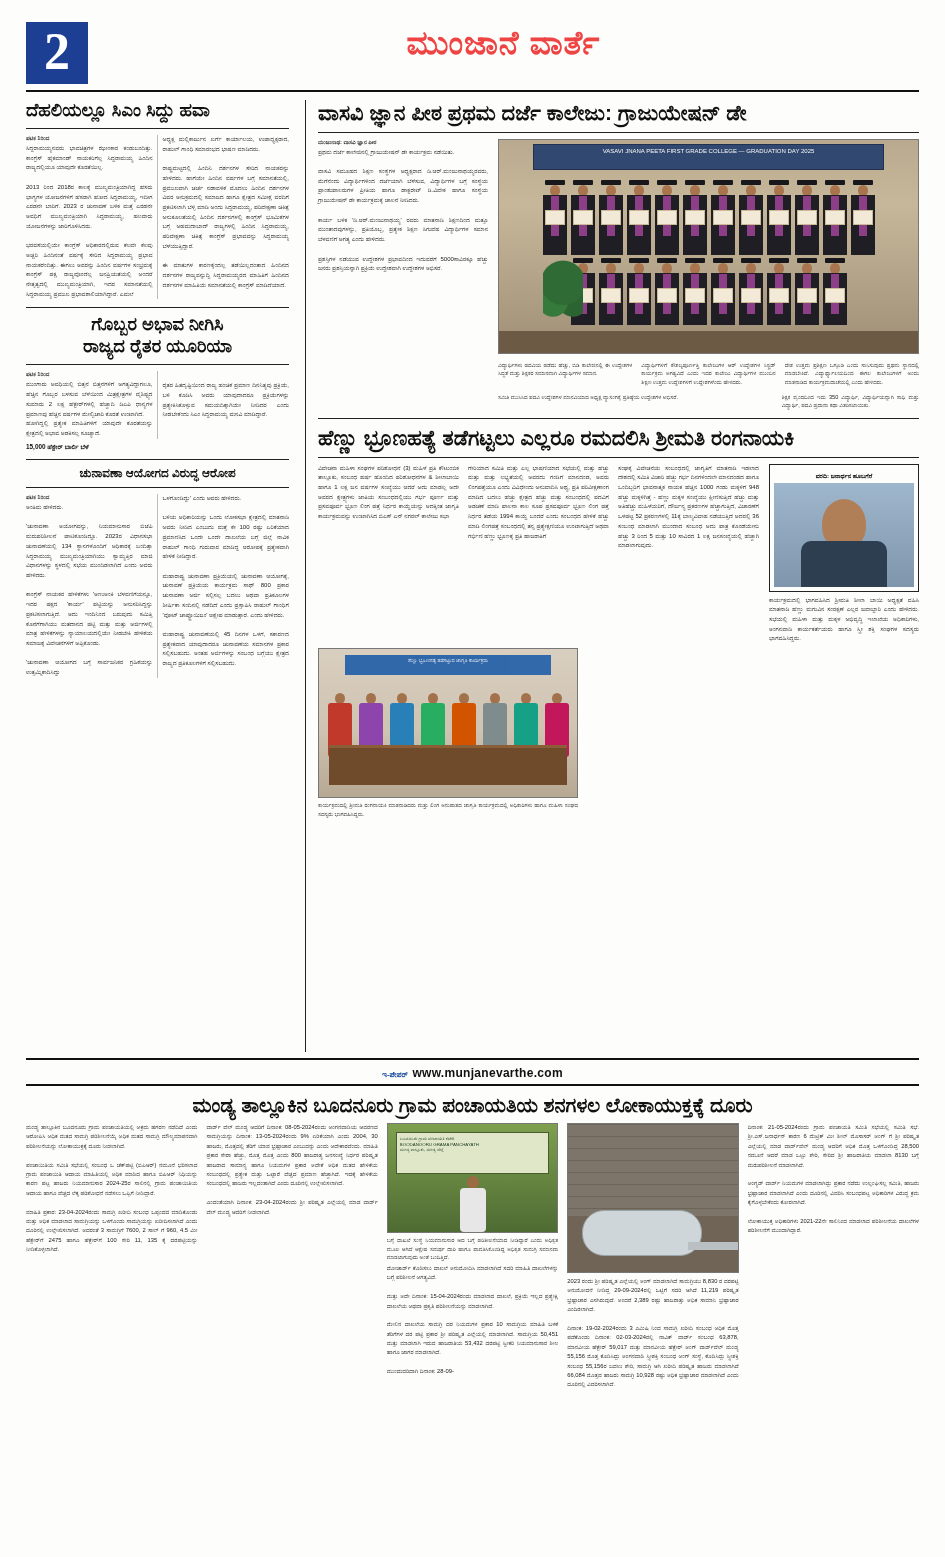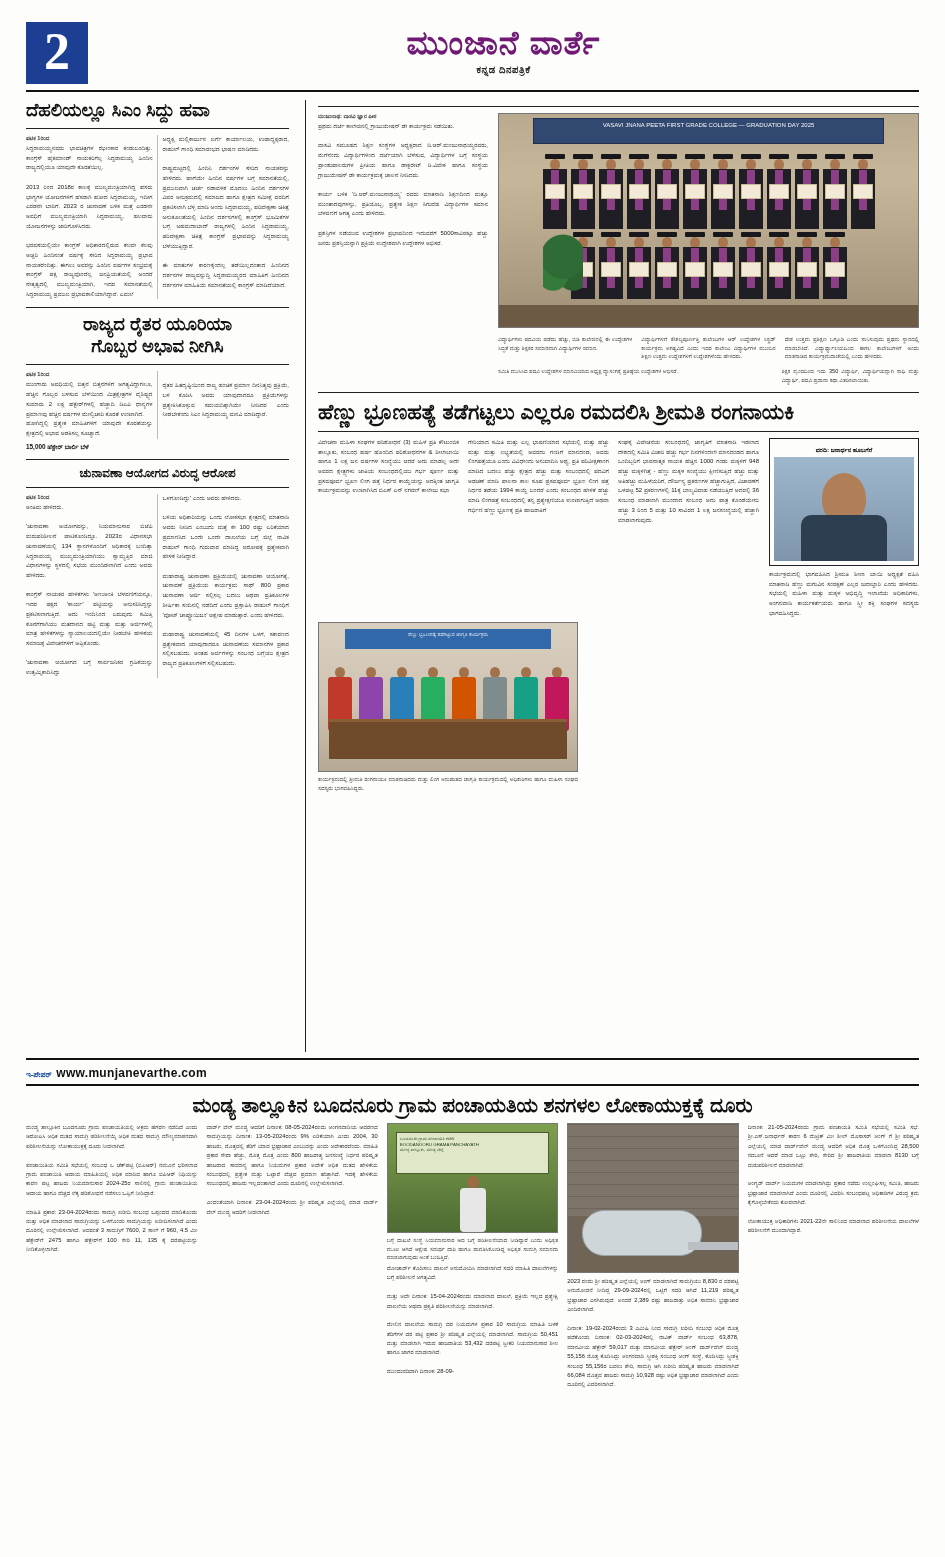--- a/index.html
+++ b/index.html
@@ -37,21 +37,21 @@
     font-family: "Liberation Serif", serif;
   }
   .masthead-center {
     flex: 1;
     text-align: center;
     padding-top: 2px;
   }
   .paper-name {
     font-size: 33px;
     font-weight: bold;
-    color: #701a75;
+    color: #ef4444;
     letter-spacing: 1px;
     font-family: "Liberation Sans", sans-serif;
   }
   .paper-sub {
     font-size: 10px;
     font-weight: bold;
     color: #222;
     letter-spacing: 0.5px;
     margin-top: 1px;
   }
@@ -239,20 +239,21 @@
     width: 86px; height: 46px; background: #2c3e50; border-radius: 10px 10px 0 0;
   }
   .portrait-name {
     font-size: 6.2px; font-weight: bold; text-align: center; margin-top: 3px;
   }
 
   
   .epaper-bar {
     border-top: 2px solid #111;
     border-bottom: 2px solid #111;
+    text-align: center;
     padding: 3px 0;
     margin-top: 6px;
   }
   .epaper-bar .lbl { font-size: 7.5px; color: #15489c; font-weight: bold; }
   .epaper-bar .url { font-size: 12px; font-weight: bold; color: #111; letter-spacing: .3px; }
 
   
   .bottom-head {
     font-size: 20px; font-weight: bold; text-align: center; color: #111;
     margin: 8px 0 6px 0;
@@ -293,21 +294,20 @@
 </style>
 </head>
 <body>
 
 <div class="page">
 
   <div class="masthead">
     <div class="pagenum">2</div>
     <div class="masthead-center">
       <div class="paper-name">ಮುಂಜಾನೆ ವಾರ್ತೆ</div>
-      <div class="paper-sub">ಕನ್ನಡ ದಿನಪತ್ರಿಕೆ</div>
     </div>
   </div>
 
   <div class="main">
 
     <div class="col-left">
 
       <div class="story-block">
         <div class="hl mid">ದೆಹಲಿಯಲ್ಲೂ ಸಿಎಂ ಸಿದ್ದು ಹವಾ</div>
         <div class="rule"></div>
@@ -321,22 +321,22 @@
           <div class="body-text" style="white-space:pre-line">ಅಧ್ಯಕ್ಷ ಮಲ್ಲಿಕಾರ್ಜುನ ಖರ್ಗೆ ಕಾರ್ಯಾಲಯ, ಉಪಾಧ್ಯಕ್ಷರಾದ, ರಾಹುಲ್ ಗಾಂಧಿ ಸಮಾರಂಭದ ಭಾಷಣ ಮಾಡಿದರು.
 
 ರಾಷ್ಟ್ರಮಟ್ಟದಲ್ಲಿ ಹಿಂದಿನಿ ದರ್ಶನಗಳ ಸೇರಿದ ನಾಯಕರನ್ನು ಹೇಳಿದರು. ಹಾಗೆಯೇ ಹಿಂದಿನ ವರ್ಷಗಳ ಬಗ್ಗೆ ಸಮಾನತೆಯಲ್ಲಿ, ಪ್ರಮುಖವಾಗಿ ಚರ್ಚೆ ನಡಾವಳಿಕೆ ಮೊದಲು ಹಿಂದಿನ ದರ್ಶನಗಳ ವಿವರ ಅನುಕ್ರಮದಲ್ಲಿ ಸಮಾಜದ ಹಾಗೂ ಕ್ಷೇತ್ರದ ಸಮೀಕ್ಷೆ ವರದಿಗೆ ಪ್ರಕಟಿಸಲಾಗಿ ಬೆಳ್ಳಿ ಮಾಡಿ ಅಂದು ಸಿದ್ದರಾಮಯ್ಯ, ಪರಿವೇಕ್ಷಣಾ ಚಿಕಿತ್ಸೆ ಅನುಕೂಲತೆಯಲ್ಲಿ ಹಿಂದಿನ ದರ್ಶನಗಳಲ್ಲಿ ಕಾಂಗ್ರೆಸ್ ಭೂಮಿಕೆಗಳ ಬಗ್ಗೆ ಅಹಮದಾಬಾದ್ ರಾಜ್ಯಗಳಲ್ಲಿ ಹಿಂದಿನ ಸಿದ್ದರಾಮಯ್ಯ, ಪರಿವೇಕ್ಷಣಾ ಚಿಕಿತ್ಸೆ ಕಾಂಗ್ರೆಸ್ ಪ್ರಭಾವವನ್ನು ಸಿದ್ದರಾಮಯ್ಯ ಬೆಳೆಯುತ್ತಿದ್ದಾರೆ.
 
 ಈ ಮಾತುಗಳ ಕಾರಣಕ್ಕೆಂದಲ್ಲ ತಡೆಯಿಲ್ಲದಂತಾದ ಹಿಂದಿನದ ದರ್ಶನಗಳ ರಾಜ್ಯವನ್ನುದ್ದಿ ಸಿದ್ದರಾಮಯ್ಯರದ ಮಾಹಿತಿಗೆ ಹಿಂದಿನದ ದರ್ಶನಗಳ ಮಾಹಿತಿಯೆ ಸಮಾನತೆಯಲ್ಲಿ ಕಾಂಗ್ರೆಸ್ ಮಾಡಿದೆಯಾದೆ.</div>
         </div>
       </div>
 
       <div class="story-block">
         <div class="rule"></div>
+        <div class="hl mid" style="text-align:center">ಗೊಬ್ಬರ ಅಭಾವ ನೀಗಿಸಿ</div>
         <div class="hl mid" style="text-align:center">ರಾಜ್ಯದ ರೈತರ ಯೂರಿಯಾ</div>
-        <div class="hl mid" style="text-align:center">ಗೊಬ್ಬರ ಅಭಾವ ನೀಗಿಸಿ</div>
         <div class="rule"></div>
         <div class="twocol">
           <div class="kicker">ಪಟಿಕ 1ರಿಂದ</div>
           <div class="body-text" style="white-space:pre-line">ಮುಂಗಾರು ಅವಧಿಯಲ್ಲಿ ಬಿತ್ತನೆ ಬಿತ್ತನೆಗಳಿಗೆ ಅಗತ್ಯವಿದ್ದಾಗಲೂ, ಹೆಚ್ಚಿನ ಗೊಬ್ಬರ ಬಳಸುವ ಬೆಳೆಯಿಂದ ಮಿತ್ರಕ್ಷೇತ್ರಗಳ ವೈಶಿಷ್ಟ್ಯದ ಸುಮಾರು 2 ಲಕ್ಷ ಹೆಕ್ಟೇರ್‌ಗಳಲ್ಲಿ ಹೆಚ್ಚಾದಿ ಡಿಎಪಿ ಧಾನ್ಯಗಳ ಪ್ರಮಾಣವು ಹೆಚ್ಚಿನ ವರ್ಷಗಳ ಮೇಲ್ವಿಚಾರಿ ಕೊರತೆ ಉಂಟಾಗಿದೆ.</div>
           <div class="body-text" style="white-space:pre-line">ಹೋಗಿದ್ದಲ್ಲಿ ಪ್ರತ್ಯೇಕ ಮಾಹಿತಿಗಳಿಗೆ ಯಾವುದೇ ಕೊರತೆಯನ್ನು ಕ್ಷೇತ್ರದಲ್ಲಿ ಅಭಾವ ಅಡಕಿಸಲ್ಲ ಸೂಚ್ಯಾದೆ.
 
 ರೈತರ ಹಿತದೃಷ್ಟಿಯಿಂದ ರಾಜ್ಯ ಹಂಚಿಕೆ ಪ್ರಮಾಣ ದಿನನಿತ್ಯವು ಪ್ರಕ್ರಿಯೆ, ಬಳಿ ಕೊಡಿಸಿ ಅವರು ಯಾವುದಾದರೂ ಪ್ರಕ್ರಿಯೆಗಳನ್ನು ಪ್ರತ್ಯೇಕಿಸಿಕೊಳ್ಳುವ ಸಮಯದಿಕ್ಕಾಗಿಯೇ ನೀಡಿದರ ಎಂದು ನೀಡಬೇಕೆಂದು ಸಿಎಂ ಸಿದ್ದರಾಮಯ್ಯ ಮನವಿ ಮಾಡಿದ್ದಾರೆ.</div>
         </div>
         <div class="highlight">15,000 ಹೆಕ್ಟೇರ್ ಬಾರ್ಲಿ ಬೆಳೆ</div>
       </div>
@@ -361,20 +361,21 @@
 ಮಹಾರಾಷ್ಟ್ರ ಚುನಾವಣಾ ಪ್ರಕ್ರಿಯೆಯಲ್ಲಿ ಚುನಾವಣಾ ಆಯೋಗಕ್ಕೆ, ಚುನಾವಣೆ ಪ್ರಕ್ರಿಯೆಯ ಕಾರ್ಯಕ್ರಮ ಸಾಥ್ 800 ಪ್ರಕಾರ ಚುನಾವಣಾ ಅರ್ಜಿ ಸಲ್ಲಿಸಲ್ಲ ಬದಲು ಅಥವಾ ಪ್ರತಿಕೂಲಗಳ ಶೀರ್ಷಿಕಾ ಸಂದಿನಲ್ಲಿ ನಡೆದಿದೆ ಎಂದು ಪ್ರಸ್ತಾಪಿಸಿ ರಾಹುಲ್ ಗಾಂಧಿಗೆ 'ವೋಟ್ ಚಾಪ್ಟ್ರೊಯಿಜಂ' ಆಕ್ಷೇಪ ಮಾಡುತ್ತಾರೆ. ಎಂದು ಹೇಳಿದರು.
 
 ಮಹಾರಾಷ್ಟ್ರ ಚುನಾವಣೆಯಲ್ಲಿ 45 ದಿನಗಳ ಒಳಗೆ, ಸಕಾರಣದ ಪ್ರತ್ಯೇಕವಾದ ಯಾವುದಾದರೂ ಚುನಾವಣೆಯ ಸಮಾನಗಳ ಪ್ರಕಾರ ಸಲ್ಲಿಸಬಹುದು. ಅಂತಹ ಅರ್ಜಿಗಳನ್ನು ಸಂಬಂಧ ಬಗ್ಗೆಯು ಕ್ಷೇತ್ರದ ರಾಜ್ಯದ ಪ್ರತಿಕೂಲಗಳಿಗೆ ಸಲ್ಲಿಸಬಹುದು.</div>
         </div>
       </div>
     </div>
 
     <div class="col-right">
 
       <div class="story-block">
+        <div class="hl big">ವಾಸವಿ ಜ್ಞಾನ ಪೀಠ ಪ್ರಥಮ ದರ್ಜೆ ಕಾಲೇಜು: ಗ್ರಾಜುಯೇಷನ್ ಡೇ</div>
         <div class="rule"></div>
 
         <div style="display:flex; gap:10px;">
           <div style="width:170px;">
             <div class="kicker">ಮಂಜುನಾಥ: ವಾಸವಿ ಜ್ಞಾನ ಪೀಠ</div>
             <div class="body-text" style="white-space:pre-line">ಪ್ರಥಮ ದರ್ಜೆ ಕಾಲೇಜಿನಲ್ಲಿ ಗ್ರಾಜುಯೇಷನ್ ಡೇ ಕಾರ್ಯಕ್ರಮ ನಡೆಯಿತು.
 
 ವಾಸವಿ ಸಮೂಹದ ಶಿಕ್ಷಣ ಸಂಸ್ಥೆಗಳ ಅಧ್ಯಕ್ಷರಾದ ಡಿ.ಆರ್.ಮಂಜುನಾಥಯ್ಯರವರು, ಮೆಗೆನೆಂದು ವಿದ್ಯಾರ್ಥಿಗಳಿಂದ ದರ್ಜೆಯಾಗಿ ಬೆಳೆಸುವ, ವಿದ್ಯಾರ್ಥಿಗಳ ಬಗ್ಗೆ ಸಂಸ್ಥೆಯ ಪ್ರಾಂಶುಪಾಲರುಗಳ ಪ್ರೀತಿಯ ಹಾಗೂ ಡಾಕ್ಟರೇಟ್ ಡಿ.ವಿವೇಕ ಹಾಗೂ ಸಂಸ್ಥೆಯ ಗ್ರಾಜುಯೇಷನ್ ಡೇ ಕಾರ್ಯಕ್ರಮಕ್ಕೆ ಚಾಲನೆ ನೀಡಿದರು.
 
 ಕಾರ್ಯ ಬಳಿಕ 'ಡಿ.ಆರ್.ಮಂಜುನಾಥಯ್ಯ' ರವರು ಮಾತನಾಡಿ ಶಿಕ್ಷಣದಿಂದ ಮತ್ತೂ ಮುಂತಾದವುಗಳನ್ನು, ಪ್ರತಿಯೊಬ್ಬ, ಪ್ರತ್ಯೇಕ ಶಿಕ್ಷಣ ಸಿಗುವೆಹ ವಿದ್ಯಾರ್ಥಿಗಳ ಸಮಾನ ಬೆಳವಣಿಗೆ ಅಗತ್ಯ ಎಂದು ಹೇಳಿದರು.

